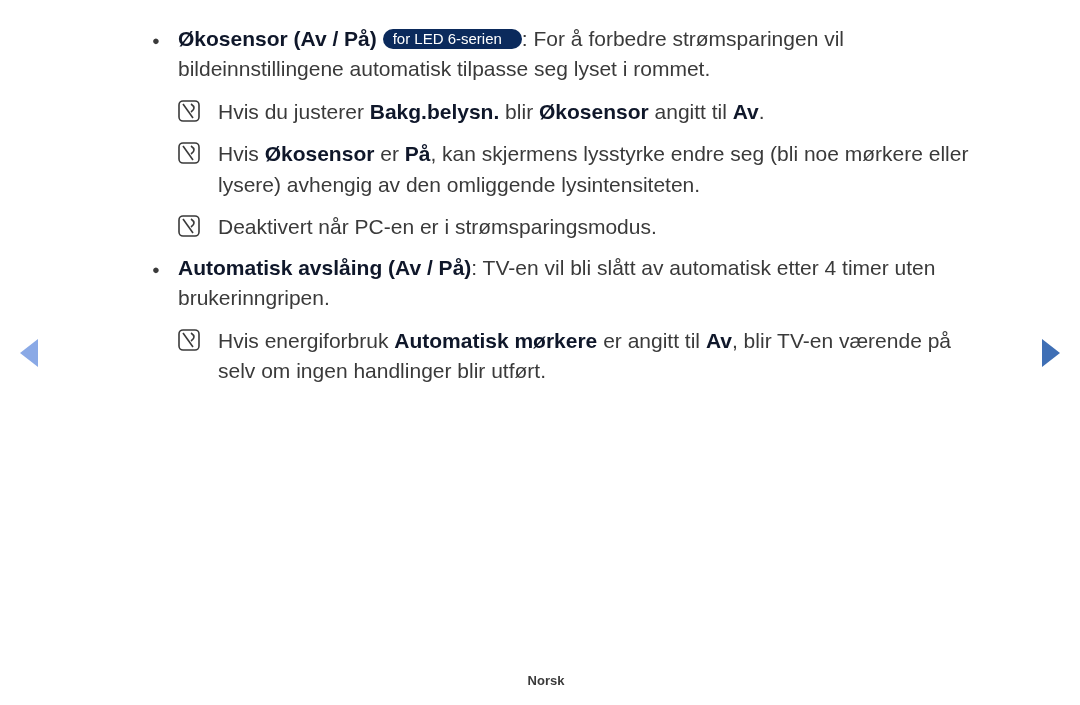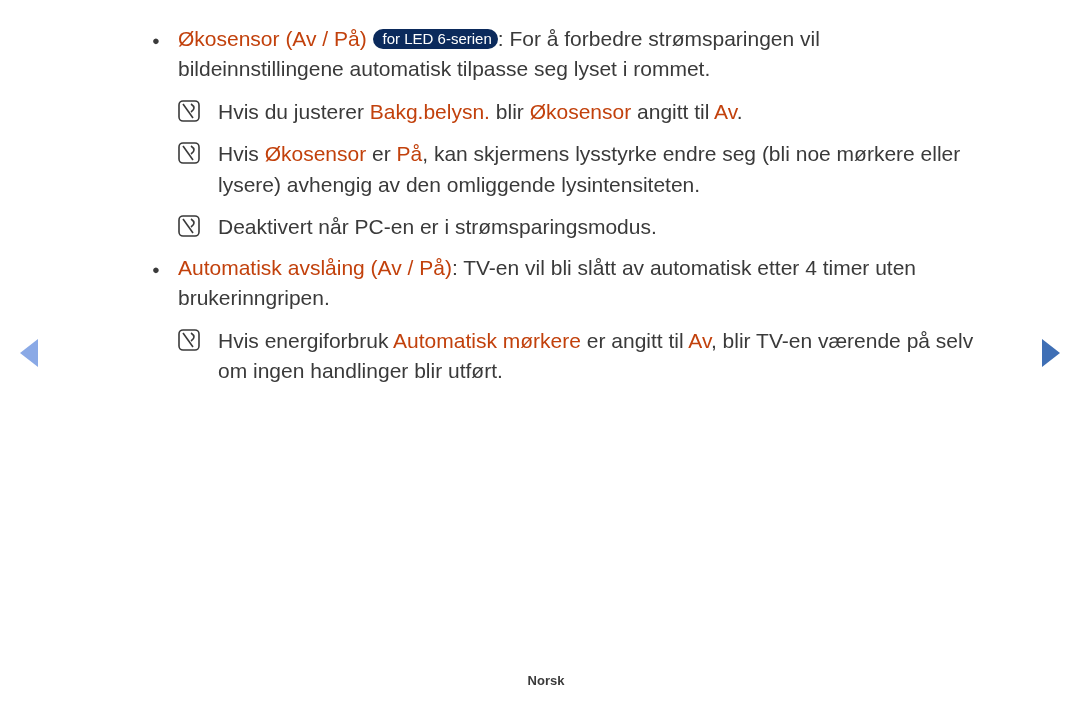--- a/index.html
+++ b/index.html
@@ -55,28 +55,28 @@
   .note-icon svg {
     display: block;
   }
   .note-body {
     flex: 1 1 auto;
   }
   .sub-row {
     padding-left: 0;
     margin-top: 4px;
   }
-  .term { color: #c2410c; font-weight: normal; }
+  .term { color: #0f172a; font-weight: bold; }
   .badge {
     display: inline-block;
     background: #0b2a5c;
     color: #ffffff;
     border-radius: 12px;
     font-size: 15px;
-    padding: 2px 6px 3px 10px;
+    padding: 2px 20px 3px 10px;
     vertical-align: 2px;
     line-height: 1;
   }
   .spaced { margin-top: 10px; }
   .nav-arrow {
     position: absolute;
     top: 50%;
     transform: translateY(-50%);
     width: 0; height: 0;
     border-style: solid;

